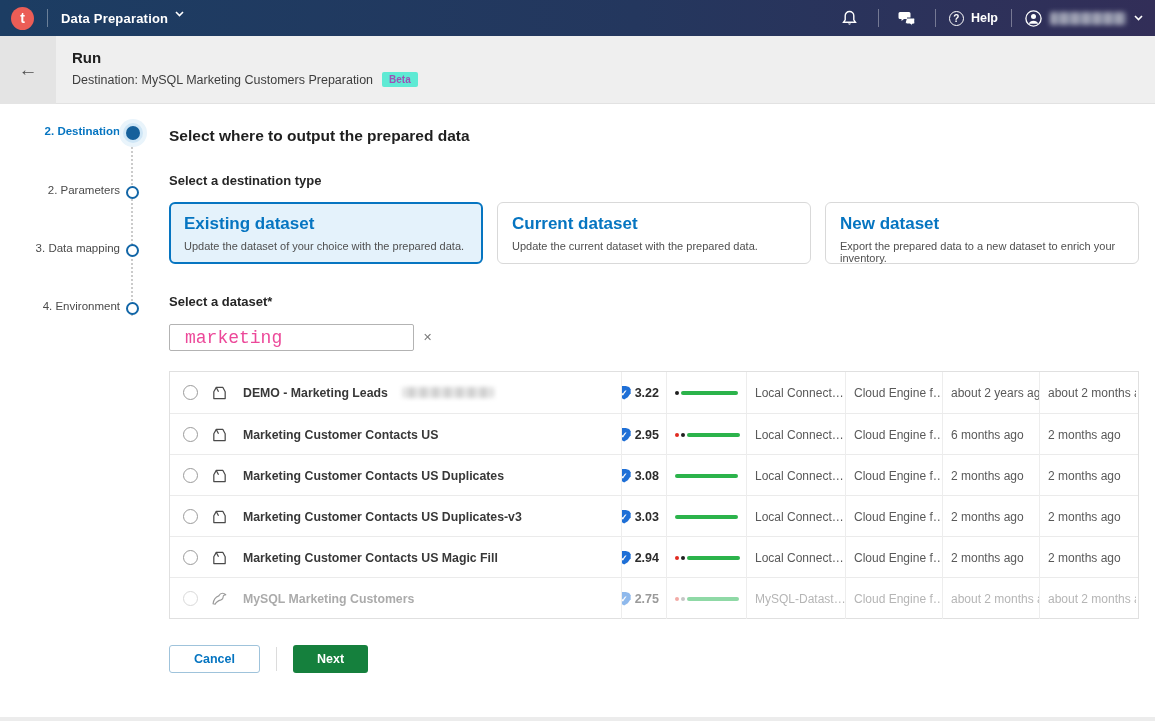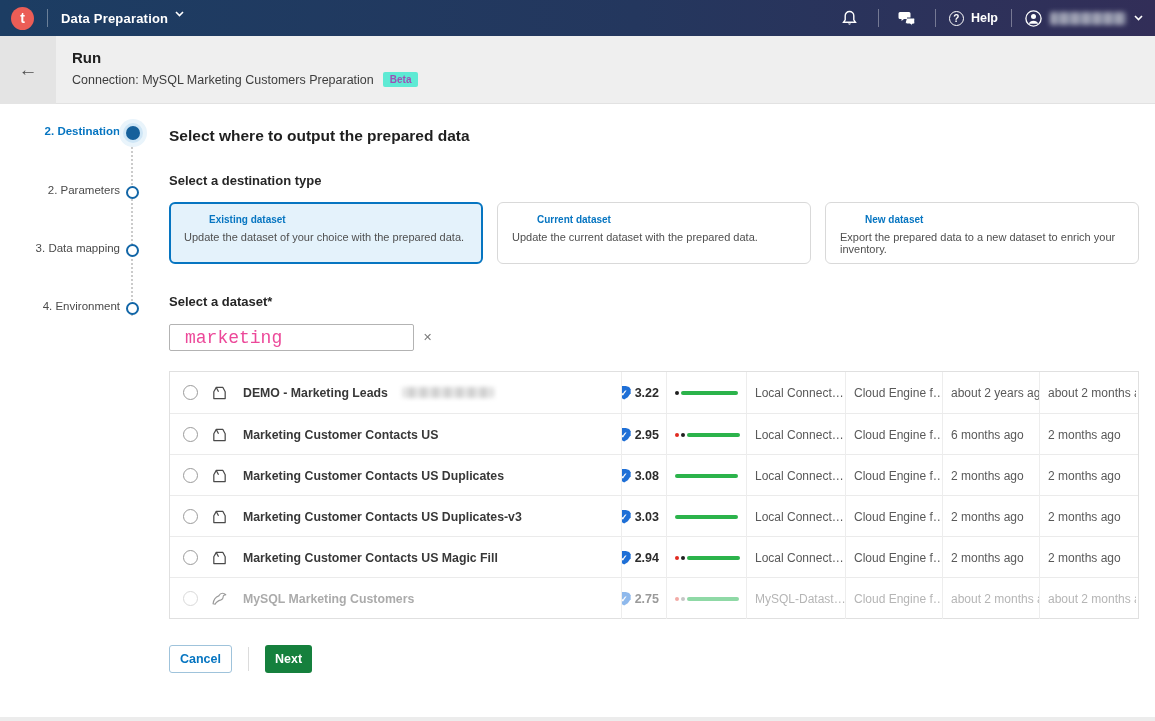--- a/index.html
+++ b/index.html
@@ -47,21 +47,21 @@
   .main { position:absolute; left:169px; top:104px; width:970px; }
   .h1 { margin-top:23px; font-size:15.5px; font-weight:700; color:#1f1f1f; }
   .h2 { font-size:13px; font-weight:700; color:#262626; }
   .h2.dest { margin-top:28px; }
   .h2.ds { margin-top:30px; }
 
   .cards { margin-top:14px; display:flex; gap:14px; }
   .card { flex:1; height:62px; border:1px solid #D9D9D9; border-radius:6px; background:#fff;
     padding:11px 14px; cursor:pointer; }
   .card.selected { border:2px solid #0675C1; background:#E4F2FB; padding:10px 13px; }
-  .card-title { font-size:10px; font-weight:700; color:#0675C1;margin-left:25px; }
+  .card-title { font-size:17px; font-weight:700; color:#0675C1; }
   .card-desc { margin-top:6px; font-size:11px; color:#4f4f4f; }
 
   .searchbox { margin-top:15px; width:245px; height:27px; border:1px solid #B3B3B3; border-radius:2px;
     display:flex; align-items:center; padding:0 8px; gap:7px; background:#fff; }
   .searchbox input { border:none; outline:none; flex:1; font-size:18px; color:#ec4899;
     font-family:Liberation Mono, monospace; background:transparent; }
   .clear-x { color:#7a7a7a; font-size:11px; cursor:pointer; }
 
   
   .tbl { margin-top:20px; width:970px; border:1px solid #E0E0E0; }
@@ -92,21 +92,21 @@
 
   .trow.disabled { cursor:default; }
   .trow.disabled .radio { border-color:#D9D9D9; }
   .trow.disabled .dsname { color:#ABABAB; }
   .trow.disabled .cell { color:#B5B5B5; }
   .trow.disabled .shield { background:#8FB9EC; }
   .trow.disabled .score { color:#9A9A9A; }
 
   
   .actions { margin-top:26px; display:flex; align-items:center; }
-  .btn { height:28px; border-radius:3px; font-size:12.5px; font-weight:700; padding:0 10px;
+  .btn { height:28px; border-radius:3px; font-size:12.5px; font-weight:700; padding:0 24px;
     display:flex; align-items:center; cursor:pointer; font-family:"Liberation Sans",sans-serif; }
   .btn.cancel { background:#fff; border:1px solid #9FC3DB; color:#0675C1; }
   .btn.next { border:none; color:#fff; margin-left:16px; }
   .act-divider { width:1px; height:24px; background:#DCDCDC; margin-left:16px; }
 
   .bottom-strip { position:absolute; left:0; top:717px; width:1155px; height:4px; background:#ECECEC; }
 </style>
 </head>
 <body>
 
@@ -152,21 +152,21 @@
     </div>
   </div>
 </div>
 
 <div class="pagehead">
   <div class="backbox">
     <span>←</span>
   </div>
   <div class="ph-title">Run</div>
   <div class="ph-sub">
-    <span>Connection: MySQL Marketing Customers Preparation</span>
+    <span>Destination: MySQL Marketing Customers Preparation</span>
     <span class="beta" style="background: #5eead4; color: rgb(156, 81, 182);">Beta</span>
   </div>
 </div>
 
 <div class="steps">
   <div class="step-line"></div>
   <div class="step-label active" style="top:21px;">2. Destination</div>
   <div class="step-dot active" style="top:22px;"></div>
   <div class="step-label" style="top:80px;">2. Parameters</div>
   <div class="step-dot" style="top:81.5px;"></div>

